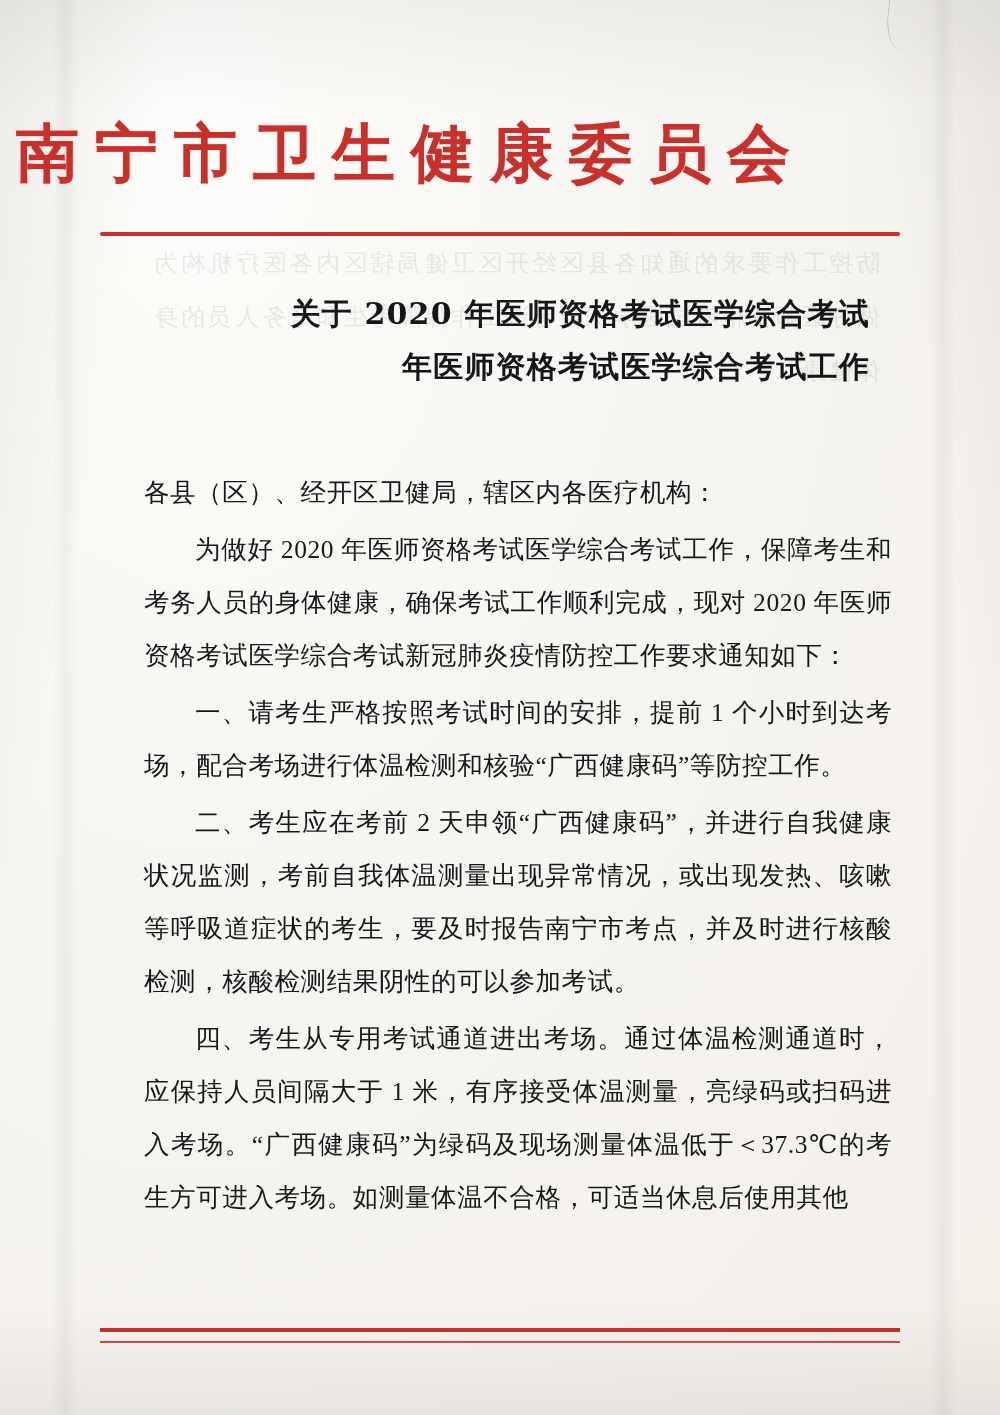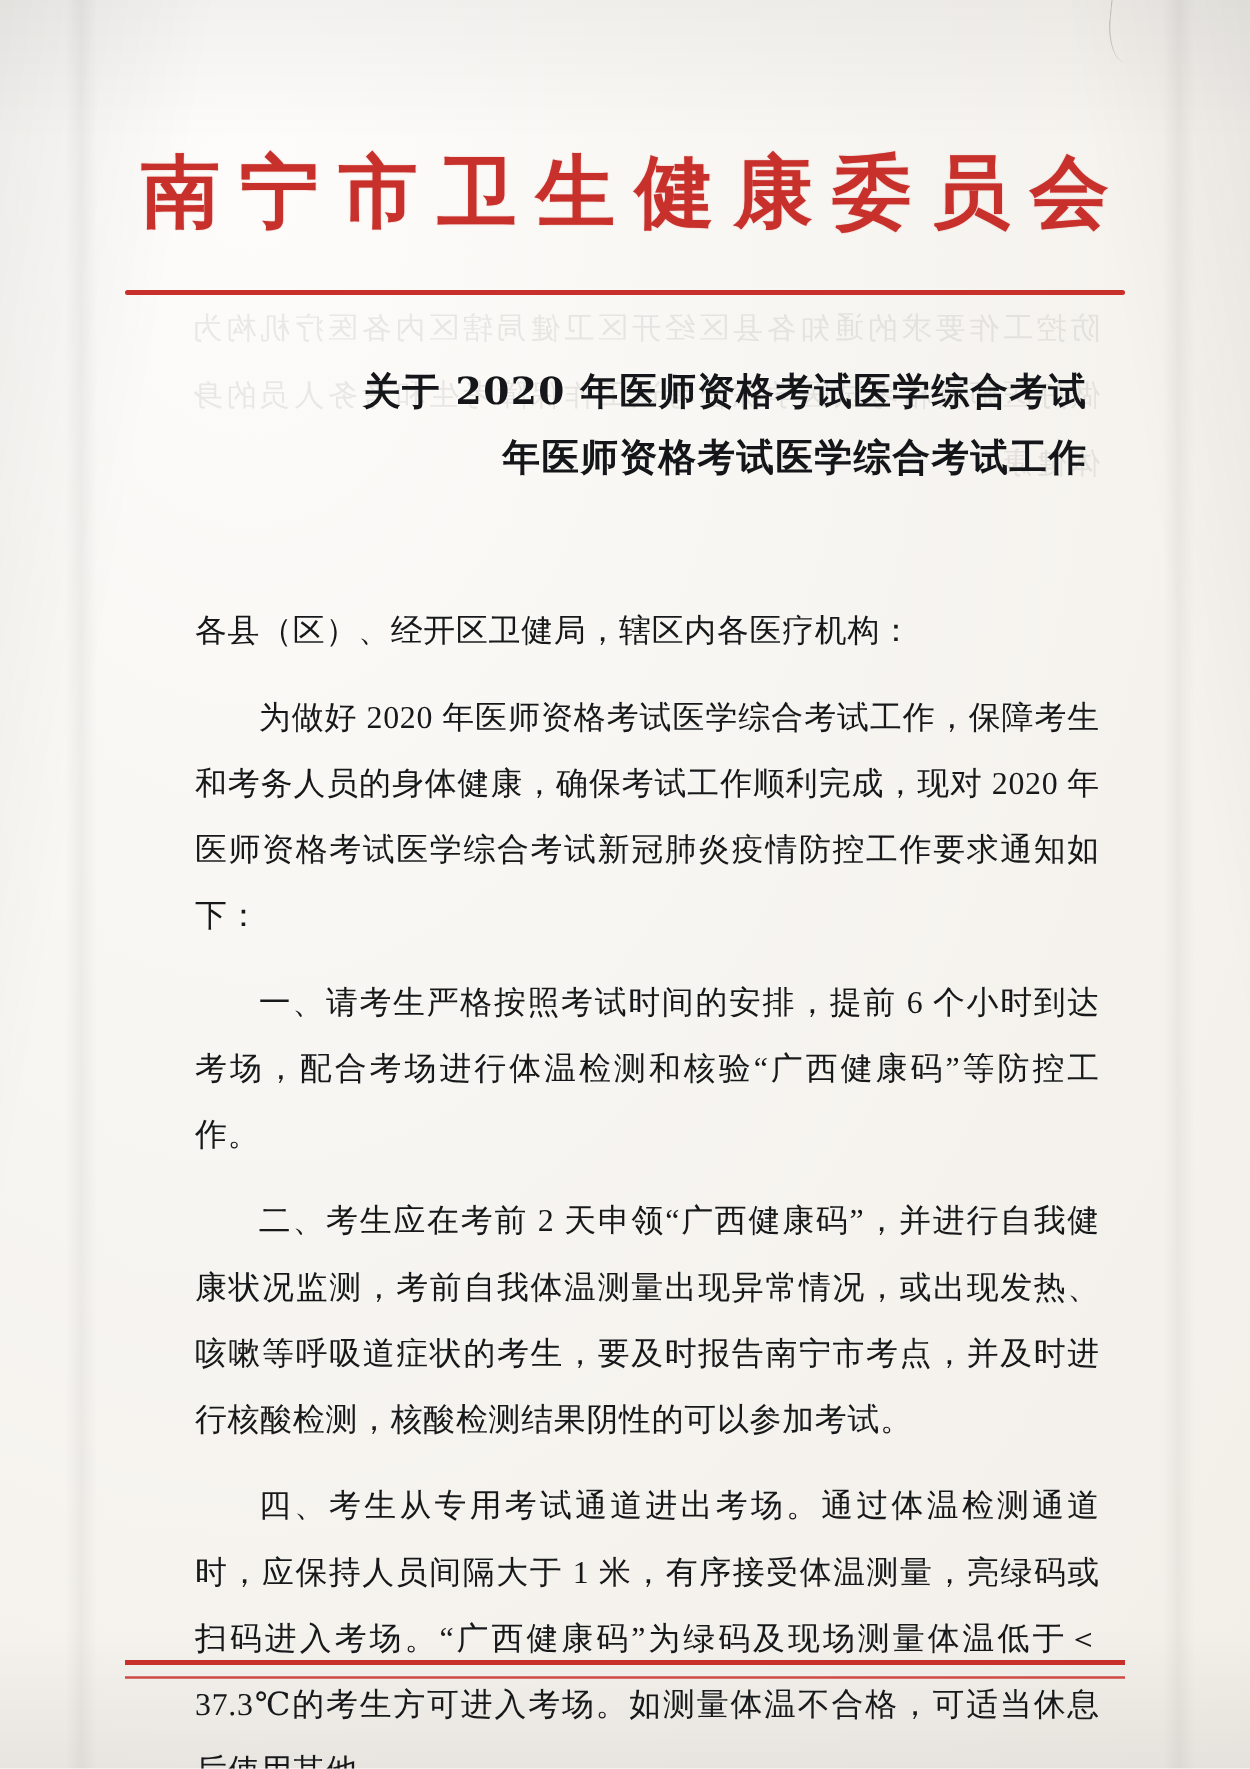--- a/index.html
+++ b/index.html
@@ -48,21 +48,20 @@
     transform: rotate(6deg);
     pointer-events: none;
   }
 
   
   .masthead {
     position: absolute;
     left: 0;
     right: 0;
     top: 118px;
-    text-align: center;
   }
   .org-title {
     font-family: "DejaVu Serif", "Liberation Serif", serif;
     font-weight: 700;
     font-size: 63px;
     letter-spacing: 16px;
     color: #c8302b;
     text-indent: 16px;
     line-height: 1.12;
     text-shadow: 0 0 1px rgba(200,48,43,0.55);
@@ -99,21 +98,21 @@
     right: 104px;
     top: 462px;
     font-size: 25.5px;
     line-height: 53px;
     letter-spacing: 0.6px;
     text-align: justify;
     text-justify: inter-ideograph;
     color: #16181a;
   }
   .body-text p {
-    margin: 16px;
+    margin: 4px;
   }
   .p-indent {
     text-indent: 2em;
   }
 
   
   .rule-bottom-thick {
     position: absolute;
     left: 100px;
     right: 100px;
@@ -163,21 +162,21 @@
   <div class="red-rule"></div>
 
   <div class="doc-title">
     <div>关于 2020 年医师资格考试医学综合考试</div>
     <div>年医师资格考试医学综合考试工作</div>
   </div>
 
   <div class="body-text">
     <p>各县（区）、经开区卫健局，辖区内各医疗机构：</p>
     <p class="p-indent">为做好 2020 年医师资格考试医学综合考试工作，保障考生和考务人员的身体健康，确保考试工作顺利完成，现对 2020 年医师资格考试医学综合考试新冠肺炎疫情防控工作要求通知如下：</p>
-    <p class="p-indent">一、请考生严格按照考试时间的安排，提前 6 个小时到达考场，配合考场进行体温检测和核验“广西健康码”等防控工作。</p>
+    <p class="p-indent">一、请考生严格按照考试时间的安排，提前 1 个小时到达考场，配合考场进行体温检测和核验“广西健康码”等防控工作。</p>
     <p class="p-indent">二、考生应在考前 2 天申领“广西健康码”，并进行自我健康状况监测，考前自我体温测量出现异常情况，或出现发热、咳嗽等呼吸道症状的考生，要及时报告南宁市考点，并及时进行核酸检测，核酸检测结果阴性的可以参加考试。</p>
     <p class="p-indent">四、考生从专用考试通道进出考场。通过体温检测通道时，应保持人员间隔大于 1 米，有序接受体温测量，亮绿码或扫码进入考场。“广西健康码”为绿码及现场测量体温低于＜37.3℃的考生方可进入考场。如测量体温不合格，可适当休息后使用其他</p>
   </div>
 
   <div class="rule-bottom-thick"></div>
   <div class="rule-bottom-thin"></div>
 
 </div>
 
 </body></html>

